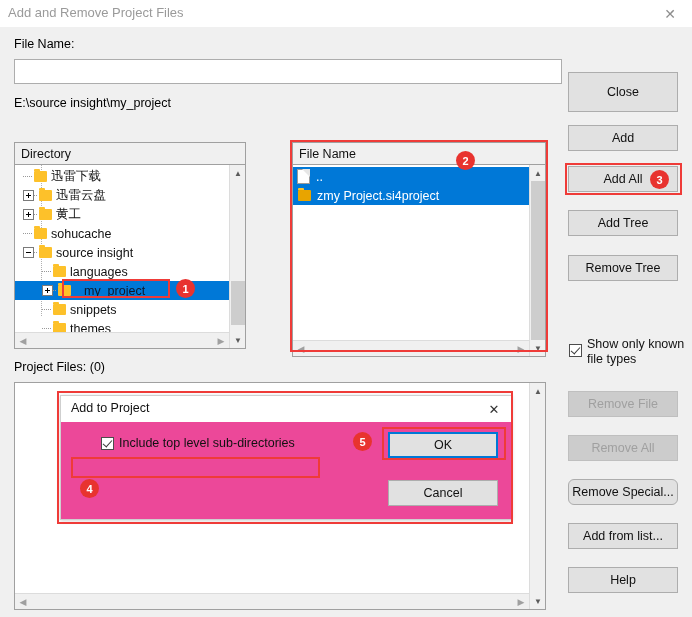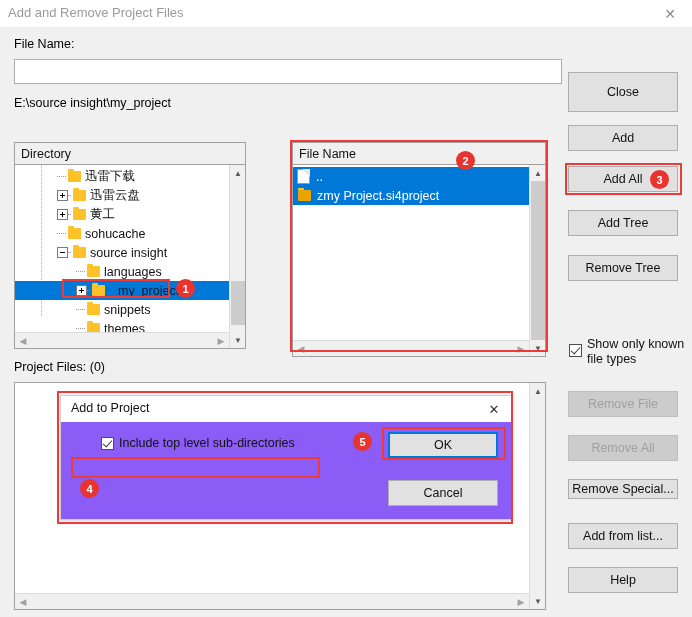--- a/index.html
+++ b/index.html
@@ -60,21 +60,21 @@
     width:100%;
   }
   
   #dir-panel{left:14px;top:115px;width:232px;height:207px;}
   #dir-body{
     position:absolute;left:0;top:22px;right:0;bottom:0;
     overflow:hidden;background:#fff;
   }
   .tree-row{
     position:relative;height:19px;display:flex;align-items:center;
-    white-space:nowrap;font-size:12.5px;padding-left:34px;
+    white-space:nowrap;font-size:12.5px;
   }
   .tree-row.sel{background:#0078d7;}
   .tree-row.sel .tree-label{color:#0f172a;margin-left:9px;}
   .expander{
     width:11px;height:11px;border:1px solid #7a7a7a;background:#fff;
     display:inline-block;position:relative;flex:0 0 auto;
     box-sizing:border-box;
   }
   .expander::before{
     content:"";position:absolute;left:2px;top:4px;width:5px;height:1px;background:#000;
@@ -167,21 +167,21 @@
   .badge{
     position:absolute;width:19px;height:19px;border-radius:50%;
     background:#e8332f;color:#fff;font-size:11px;font-weight:bold;
     display:flex;align-items:center;justify-content:center;
     font-family:"Liberation Sans",sans-serif;
   }
 
   
   #subdlg{
     position:absolute;left:60px;top:368px;width:452px;height:125px;
-    background:#8b5cf6;border:1px solid #cfcfcf;box-sizing:border-box;
+    background:#ec4899;border:1px solid #cfcfcf;box-sizing:border-box;
     box-shadow:0 1px 4px rgba(0,0,0,0.18);
     text-decoration:underline;
   }
   #subdlg-title{
     position:absolute;left:0;top:0;width:100%;height:26px;background:#fff;
     box-sizing:border-box;
   }
   #subdlg-title-text{position:absolute;left:10px;top:5px;font-size:12.5px;color:#111;}
   #subdlg-close{
     position:absolute;right:4px;top:3px;width:26px;height:20px;
@@ -329,21 +329,21 @@
     <div style="line-height:15px;font-size:12.5px;">
       <div>Show only known</div>
       <div>file types</div>
     </div>
   </div>
 
   <div class="btn disabled" style="left:568px;top:364px;width:110px;height:26px;">Remove File</div>
 
   <div class="btn disabled" style="left:568px;top:408px;width:110px;height:26px;">Remove All</div>
 
-  <div class="btn" style="left:568px;top:452px;width:110px;height:20px;">Remove Special...</div>
+  <div class="btn" style="left:568px;top:452px;width:110px;height:26px;border-radius:6px;">Remove Special...</div>
 
   <div class="btn" style="left:568px;top:496px;width:110px;height:26px;">Add from list...</div>
 
   <div class="btn" style="left:568px;top:540px;width:110px;height:26px;">Help</div>
 
   <div class="lbl" style="left:14px;top:333px;">Project Files: (0)</div>
 
   <div class="panel" id="proj-panel">
     <div id="proj-body">
       <div class="vscroll">

